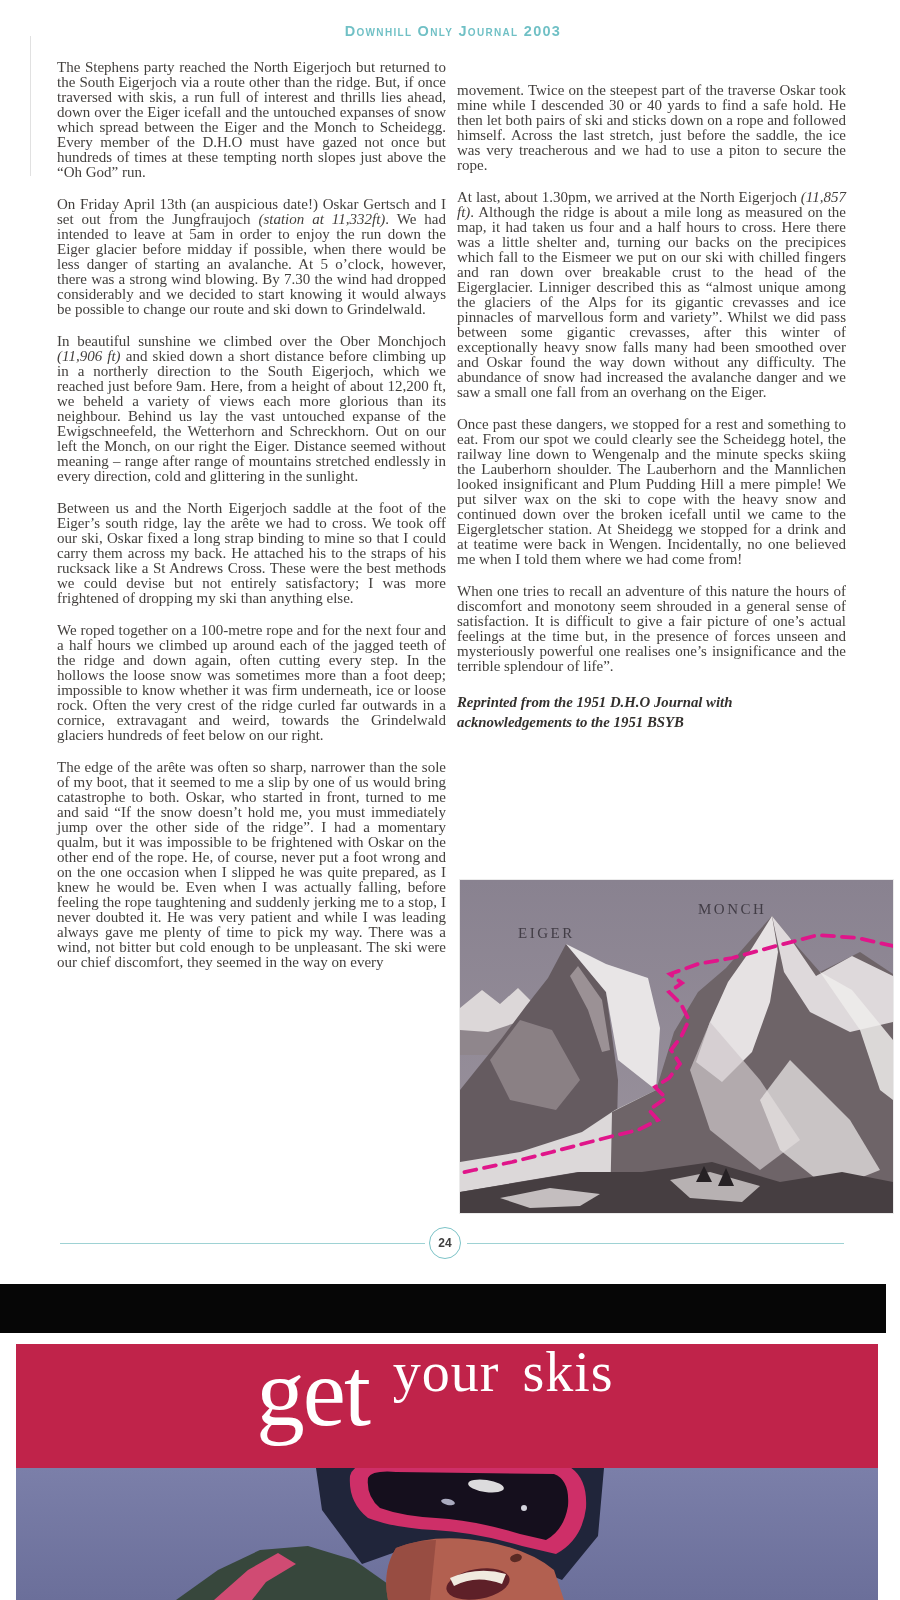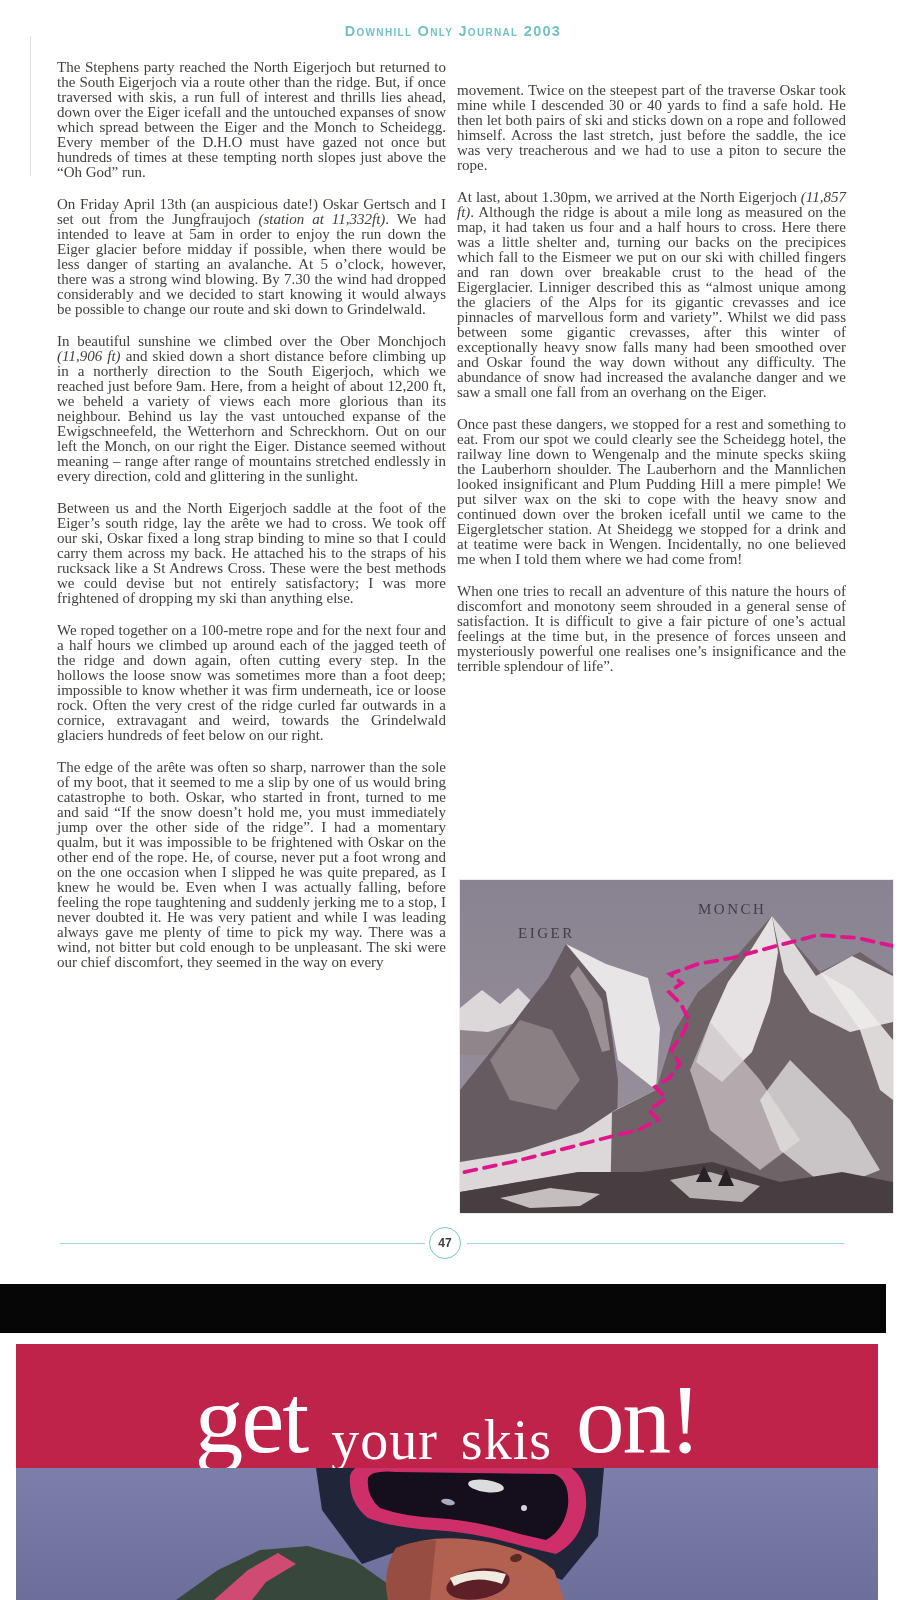--- a/index.html
+++ b/index.html
@@ -49,21 +49,21 @@
     display:flex;align-items:center;justify-content:center;
     font-family:"Liberation Sans", sans-serif;
     font-size:12px;font-weight:bold;color:#3f3f3f;box-sizing:border-box;
   }
 
   .separator-band{position:absolute;left:0;top:1284px;width:886px;height:49px;background:#060606;}
 
   .advert{position:absolute;left:16px;top:1344px;width:862px;height:256px;}
   .advert-red{
     width:100%;height:124px;background:#c0234a;
-    display:flex;align-items:flex-end;justify-content:center;
+    display:flex;align-items:flex-start;justify-content:center;
     color:#ffffff;font-family:"Liberation Serif", serif;
     overflow:hidden;
   }
   .ad-big{font-size:97px;line-height:1;letter-spacing:-2px;}
   .ad-mid{font-size:56px;line-height:1;margin:0 24px;letter-spacing:1px;word-spacing:8px;}
   .advert-photo{width:100%;height:132px;}
   .advert-photo svg{display:block;width:100%;height:100%;}
 </style>
 </head>
 <body>
@@ -79,20 +79,21 @@
     <p class="para"><span>Between us and the North Eigerjoch saddle at the foot of the Eiger’s south ridge, lay the arête we had to cross. We took off our ski, Oskar fixed a long strap binding to mine so that I could carry them across my back. He attached his to the straps of his rucksack like a St Andrews Cross. These were the best methods we could devise but not entirely satisfactory; I was more frightened of dropping my ski than anything else.</span></p>
     <p class="para"><span>We roped together on a 100-metre rope and for the next four and a half hours we climbed up around each of the jagged teeth of the ridge and down again, often cutting every step. In the hollows the loose snow was sometimes more than a foot deep; impossible to know whether it was firm underneath, ice or loose rock. Often the very crest of the ridge curled far outwards in a cornice, extravagant and weird, towards the Grindelwald glaciers hundreds of feet below on our right.</span></p>
     <p class="para"><span>The edge of the arête was often so sharp, narrower than the sole of my boot, that it seemed to me a slip by one of us would bring catastrophe to both. Oskar, who started in front, turned to me and said “If the snow doesn’t hold me, you must immediately jump over the other side of the ridge”. I had a momentary qualm, but it was impossible to be frightened with Oskar on the other end of the rope. He, of course, never put a foot wrong and on the one occasion when I slipped he was quite prepared, as I knew he would be. Even when I was actually falling, before feeling the rope taughtening and suddenly jerking me to a stop, I never doubted it. He was very patient and while I was leading always gave me plenty of time to pick my way. There was a wind, not bitter but cold enough to be unpleasant. The ski were our chief discomfort,  they seemed in the way on every</span></p>
   </div>
 
 <div class="column col-right" id="col-right">
 <p class="para"><span>movement. Twice on the steepest part of the traverse Oskar took mine while I descended 30 or 40 yards to find a safe hold. He then let both pairs of ski and sticks down on a rope and followed himself. Across the last stretch, just before the saddle, the ice was very treacherous and we had to use a piton to secure the rope.</span></p>
     <p class="para"><span>At last, about 1.30pm, we arrived at the North Eigerjoch </span><em>(11,857 ft)</em><span>. Although the ridge is about a mile long as measured on the map, it had taken us four and a half hours to cross.  Here there was a little shelter and, turning our backs on the precipices which fall to the Eismeer we put on our ski with chilled fingers and ran down over breakable crust to the head of the Eigerglacier. Linniger described this as “almost unique among the glaciers of the Alps for its gigantic crevasses and ice pinnacles of marvellous form and variety”. Whilst we did pass between some gigantic crevasses, after this winter of exceptionally heavy snow falls many had been smoothed over and Oskar found the way down without any difficulty. The abundance of snow had increased the avalanche danger and we saw a small one fall from an overhang on the Eiger.</span></p>
     <p class="para"><span>Once past these dangers, we stopped for a rest and something to eat. From our spot we could clearly see the Scheidegg hotel, the railway line down to Wengenalp and the minute specks skiing the Lauberhorn shoulder. The Lauberhorn and the Mannlichen looked insignificant and Plum Pudding Hill a mere pimple! We put silver wax on the ski to cope with the heavy snow and continued down over the broken icefall until we came to the Eigergletscher station. At Sheidegg we stopped for a drink and at teatime were back in Wengen. Incidentally, no one believed me when I told them where we had come from!</span></p>
     <p class="para"><span>When one tries to recall an adventure of this nature the hours of discomfort and monotony seem shrouded in a general sense of satisfaction. It is difficult to give a fair picture of one’s actual feelings at the time but, in the presence of forces unseen and mysteriously powerful one realises one’s insignificance and the terrible splendour of life”.</span></p>
+    <p class="attribution">Reprinted from the 1951 D.H.O Journal with acknowledgements to the 1951 BSYB</p>
   </div>
 
 <div class="photo">
   <svg viewBox="0 0 433 333" preserveAspectRatio="none">
     <defs>
       <linearGradient id="sky" x1="0" y1="0" x2="0" y2="1">
         <stop offset="0" stop-color="#898290"></stop>
         <stop offset="1" stop-color="#9c949e"></stop>
       </linearGradient>
     </defs>
@@ -124,30 +125,29 @@
     <polyline points="433,66 398,58 358,55 316,66 272,78 238,84 210,94 222,103 209,112 221,124 229,140 221,157 211,170 220,184 209,198 195,207 206,218 189,230 198,240 178,250 157,255 126,263 92,272 52,282 14,290 0,293" fill="none" stroke="#e0158a" stroke-width="3.8" stroke-dasharray="12 8" stroke-linecap="round"></polyline>
 
     <text x="58" y="58" font-family="Liberation Serif, serif" font-size="15" letter-spacing="2.5" fill="#423d46">EIGER</text>
     <text x="238" y="34" font-family="Liberation Serif, serif" font-size="15" letter-spacing="2.5" fill="#423d46">MONCH</text>
   </svg>
 </div>
 
 <div class="footer-rule rule-left"></div>
 <div class="footer-rule rule-right"></div>
 <div class="page-badge">
-  <span>47</span>
+  <span>24</span>
 </div>
 
 <div class="separator-band"></div>
 
 <div class="advert">
   <div class="advert-red">
     <span class="ad-big">get</span>
     <span class="ad-mid">your skis</span>
-    <span class="ad-big">on!</span>
   </div>
   <div class="advert-photo">
     <svg viewBox="0 0 862 132" preserveAspectRatio="none">
       <defs>
         <linearGradient id="adsky" x1="0" y1="0" x2="0" y2="1">
           <stop offset="0" stop-color="#7b7fa9"></stop>
           <stop offset="1" stop-color="#6b6f9a"></stop>
         </linearGradient>
       </defs>
       <rect width="862" height="132" fill="url(#adsky)"></rect>

